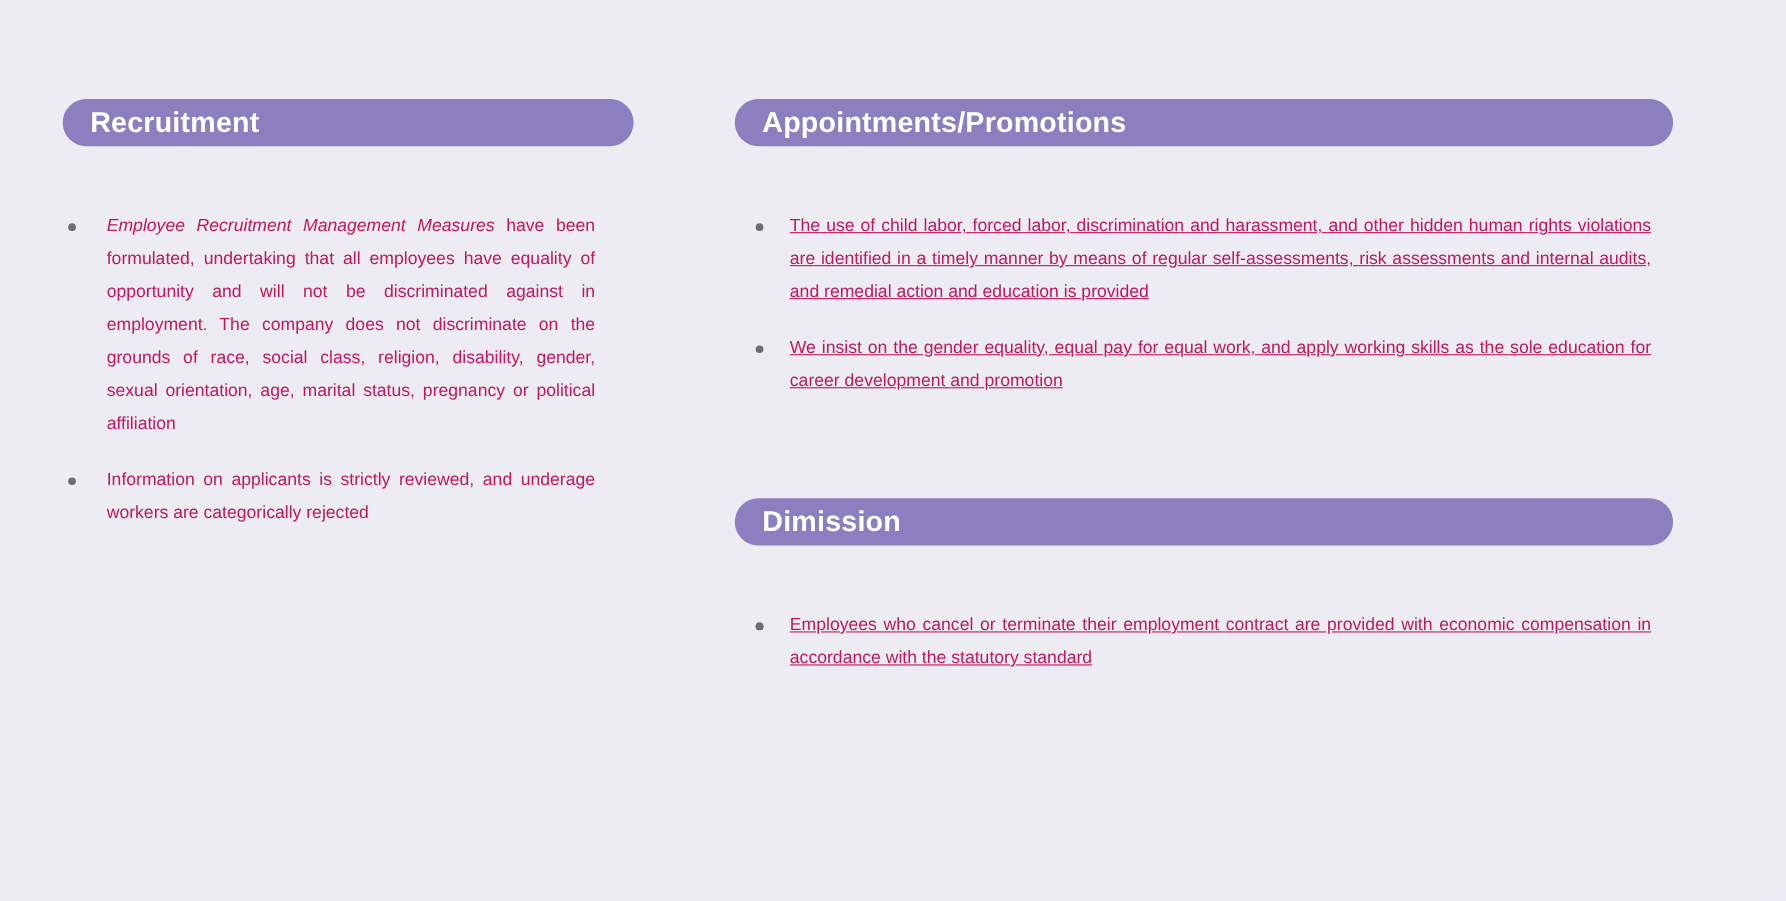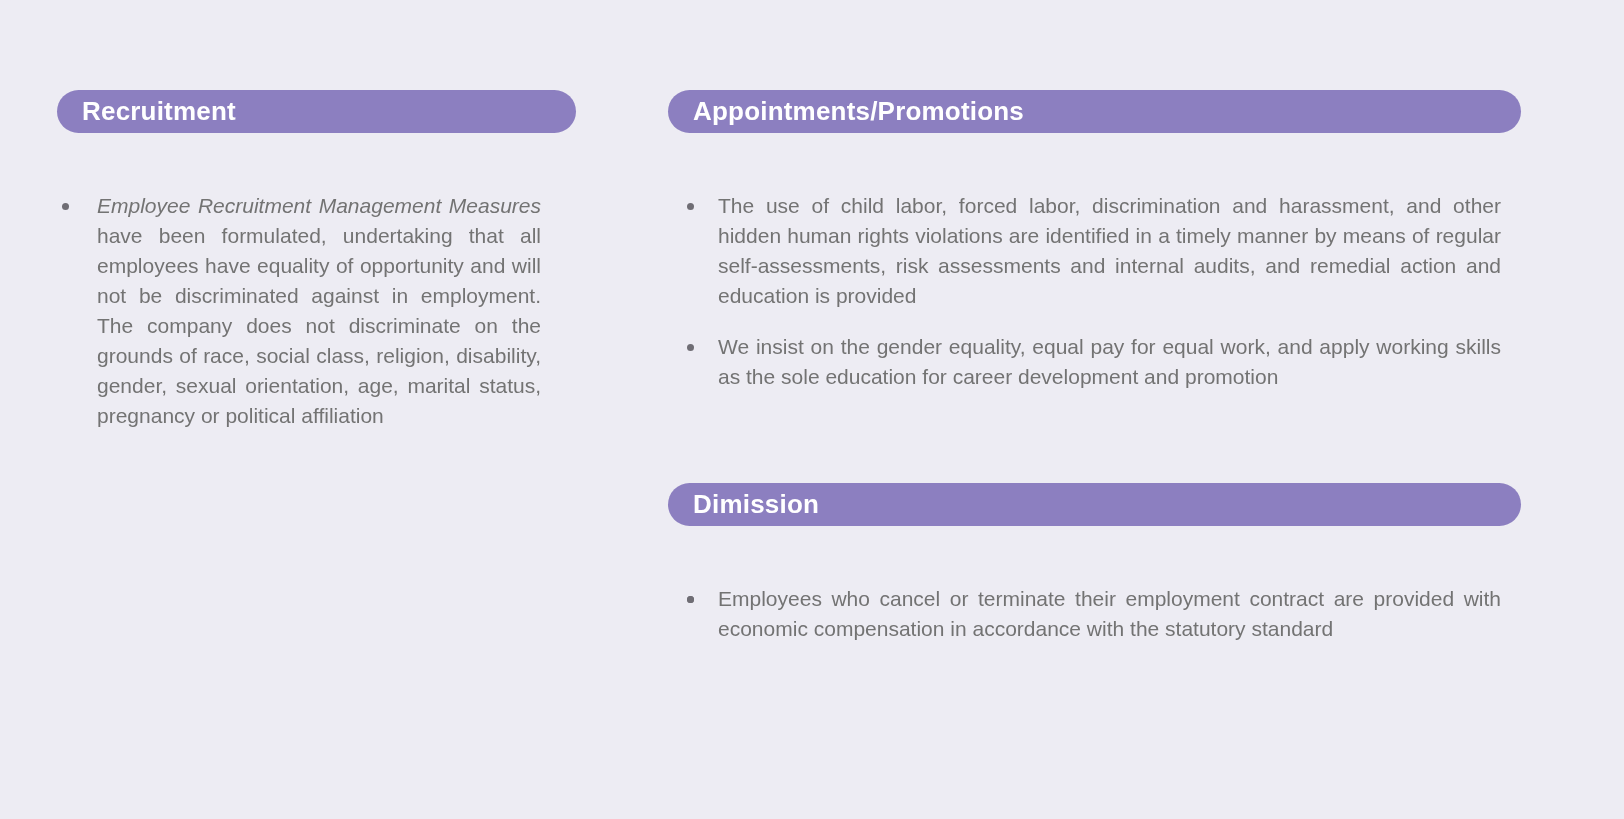--- a/index.html
+++ b/index.html
@@ -38,29 +38,29 @@
     font-weight: 700;
     letter-spacing: 0.2px;
   }
 
   ul.bullets {
     list-style: none;
     margin-top: 58px;
   }
   ul.bullets li {
     position: relative;
-    color: #737373;
-    font-size: 21px;
+    color: #be185d;
+    font-size: 16px;
     line-height: 30px;
     text-align: justify;
   }
   ul.bullets li + li { margin-top: 21px; }
 
   .col-left ul.bullets li  { padding-left: 40px; padding-right: 35px; }
-  .col-right ul.bullets li { padding-left: 50px; padding-right: 20px; }
+  .col-right ul.bullets li { padding-left: 50px; padding-right: 20px; text-decoration: underline; }
 
   ul.bullets li .dot {
     position: absolute;
     top: 12px;
     width: 7px;
     height: 7px;
     border-radius: 50%;
     background: #6F6D74;
   }
   .col-left  ul.bullets li .dot { left: 5px; }
@@ -76,20 +76,24 @@
 <div class="page">
 
   <section class="col col-left">
     <div class="pill">
       <span>Recruitment</span>
     </div>
     <ul class="bullets">
       <li>
         <span class="dot"></span>
         <span class="italic">Employee Recruitment Management Measures</span><span> have been formulated, undertaking that all employees have equality of opportunity and will not be discriminated against in employment. The company does not discriminate on the grounds of race, social class, religion, disability, gender, sexual orientation, age, marital status, pregnancy or political affiliation</span>
+      </li>
+      <li>
+        <span class="dot"></span>
+        <span>Information on applicants is strictly reviewed, and underage workers are categorically rejected</span>
       </li>
     </ul>
   </section>
 
   <section class="col col-right">
 
     <div class="pill">
       <span>Appointments/Promotions</span>
     </div>
     <ul class="bullets">

